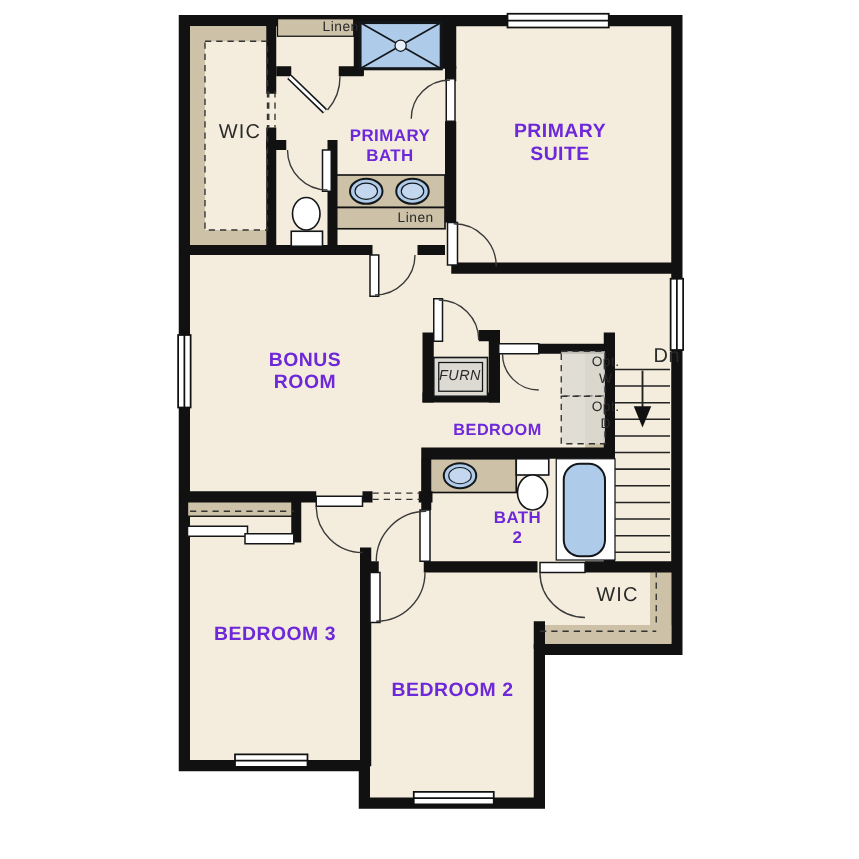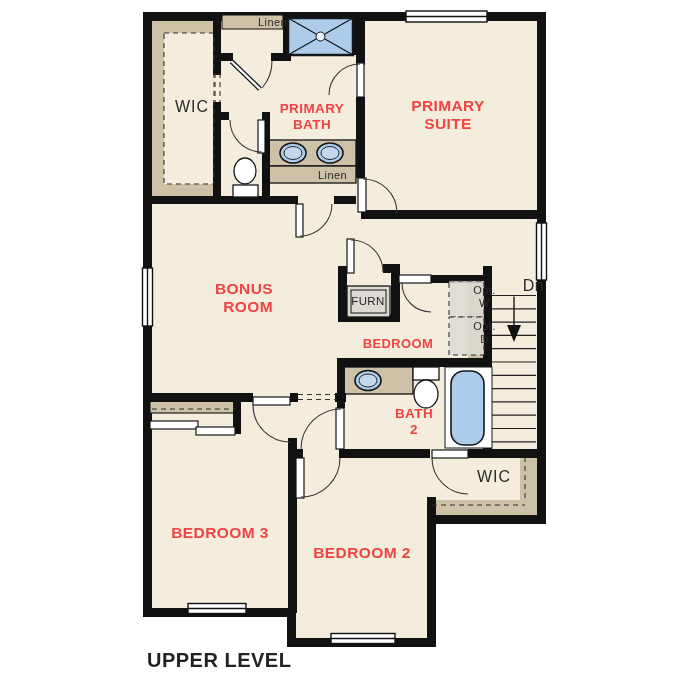--- a/index.html
+++ b/index.html
@@ -1,23 +1,23 @@
 <!DOCTYPE html>
 <html><head>
 <meta charset="utf-8">
 <style>
   html,body{margin:0;padding:0;background:#ffffff;}
   #canvas{position:relative;width:687px;height:687px;background:#ffffff;
           font-family:"Liberation Sans",sans-serif;overflow:hidden;}
   #plan-svg{position:absolute;left:0;top:0;}
-  .lbl{position:absolute;transform:translate(-50%,-50%);color:#ef4444;
+  .lbl{position:absolute;transform:translate(-50%,-50%);color:#6d28d9;
        white-space:pre-line;text-align:center;line-height:1.18;letter-spacing:.4px;}
   .room{font-weight:bold;font-size:15.5px;}
   .small-room{font-weight:bold;font-size:13.5px;}
-  .fixture-lbl{font-size:11px;color:#2a2a2a;}
+  .fixture-lbl{font-size:11px;color:#2a2a2a;font-style:italic;}
   .tiny{font-size:11px;color:#2a2a2a;padding-left:41px;}
   .closet-lbl{font-size:16px;letter-spacing:1px;color:#2a2a2a;}
   #title-lbl{position:absolute;transform:translateY(-50%);font-weight:bold;
        font-size:20px;letter-spacing:.5px;color:#222;}
 </style>
 </head>
 <body>
 
 <div id="canvas">
 <svg id="plan-svg" width="687" height="687" viewBox="0 0 687 687">
@@ -171,28 +171,27 @@
   </g>
 </svg>
 
 <div class="lbl tiny" style="left:252px;top:22px;">Linen</div>
 <div class="lbl closet-lbl" style="left:192px;top:107px;">WIC</div>
 <div class="lbl small-room" style="left:312px;top:117px;">PRIMARY
 BATH</div>
 <div class="lbl room" style="left:448px;top:115px;">PRIMARY
 SUITE</div>
 <div class="lbl tiny" style="left:312px;top:175px;">Linen</div>
-<div class="lbl room" style="left:244px;top:298px;text-align:right;">BONUS
+<div class="lbl room" style="left:244px;top:298px;">BONUS
 ROOM</div>
 <div class="lbl fixture-lbl" style="left:368px;top:302px;font-size:11.5px;">FURN</div>
 <div class="lbl small-room" style="left:398px;top:344px;font-size:13px;">BEDROOM</div>
 <div class="lbl tiny" style="left:464px;top:297px;">Opt.
 W</div>
 <div class="lbl tiny" style="left:464px;top:333px;">Opt.
 D</div>
 <div class="lbl tiny" style="left:513px;top:286px;font-size:16px;">Dn</div>
 <div class="lbl small-room" style="left:414px;top:422px;">BATH
 2</div>
-<div class="lbl room" style="left:220px;top:533px;">BEDROOM 3</div>
+<div class="lbl room" style="left:220px;top:508px;">BEDROOM 3</div>
 <div class="lbl room" style="left:362px;top:553px;">BEDROOM 2</div>
 <div class="lbl closet-lbl" style="left:494px;top:477px;">WIC</div>
-<div id="title-lbl" style="left:147px;top:660px;">UPPER LEVEL</div>
 </div>
 
 </body></html>

